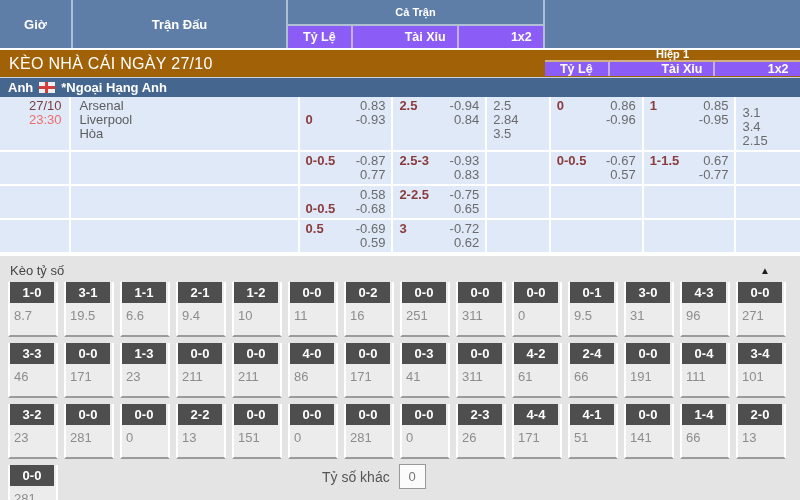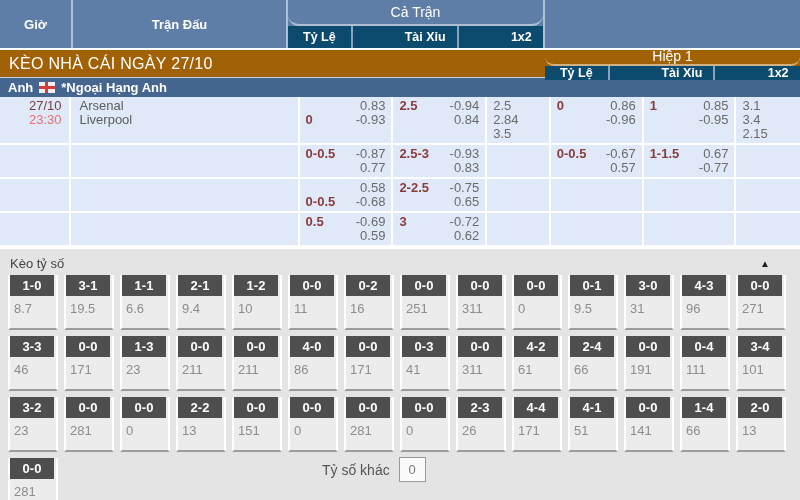--- a/index.html
+++ b/index.html
@@ -10,42 +10,42 @@
   
   .hdr { display:flex; height:48px; background:#5e7ea8; }
   .hcell { display:flex; align-items:center; justify-content:center; color:#fff;
            font-weight:700; font-size:13px; border-right:2px solid rgba(255,255,255,.5); }
   .c-gio { width:73px; }
   .c-td  { width:215px; }
   .hgroup { display:flex; flex-direction:column; border-right:2px solid rgba(255,255,255,.5); }
   .hg-ct { width:257px; }
   .hg-h1 { width:255px; border-right:none;margin-top:48px; }
   .hgtitle { height:26px; display:flex; align-items:center; justify-content:center;
-             color:#fff; font-weight:400; font-size:14px;
-             border-bottom:2px solid rgba(255,255,255,.5);border-radius:11px; }
-  .hsubrow { flex:1; display:flex; background:#0c4a6e;gap:41px; }
+             color:#fff; font-weight:700; font-size:11px;
+             border-bottom:2px solid rgba(255,255,255,.5); }
+  .hsubrow { flex:1; display:flex; background:#8b5cf6;gap:41px; }
   .hsub { display:flex; align-items:center; justify-content:center; color:#fff;
           font-weight:700; font-size:12.5px; border-right:2px solid rgba(255,255,255,.5); }
   .hsub:last-child { border-right:none; }
   .w96{width:96px} .w95{width:95px} .w65l{width:65px;border-right:none}
 
   
   .navy-bar { height:29px; background:#a16207; border-top:2px solid #fff; color:#fff;
               font-size:16px; letter-spacing:.3px; display:flex; align-items:center; padding-left:9px; }
   .league-bar { height:20px; background:#45678f; border-top:1px solid #c7d3e2; display:flex;
                 align-items:center; gap:6px; padding-left:8px; color:#fff; font-weight:700; font-size:13px; }
   .flag { position:relative; width:16px; height:11px; background:#efefef; display:inline-block; }
   .flag::before { content:''; position:absolute; left:0; right:0; top:4px; height:3px; background:#d23c3c; }
   .flag::after  { content:''; position:absolute; top:0; bottom:0; left:6px; width:3px; background:#d23c3c; }
 
   
   .odds-row { display:flex; background:#dfe9f8; border-bottom:2px solid #fff; min-height:33px; }
   .odds-row.first { min-height:42px; }
   .cell { padding:2px 6px; font-size:13px; line-height:14px; border-right:2px solid #fff; }
-  .cell:last-child { border-right:none; }
+  .cell:last-child { border-right:none;margin-top:7px; }
   .gio { width:73px; text-align:right; padding-right:8px; }
   .date { color:#7b3e3e; }
   .time { color:#f06d6d; }
   .teams { width:234px; color:#5d5d5d; padding-left:8px; }
   .odds .oline { display:flex; justify-content:space-between; }
   .hdp { color:#8b3b3b; font-weight:700; }
   .odd { color:#6b6b6b; margin-left:auto; }
   .x2  { text-align:right; color:#6b6b6b; }
   .ftt{width:96px} .ftx{width:96px} .ft2{width:65px}
   .h1t{width:95px} .h1x{width:95px} .h12{width:65px}
@@ -103,20 +103,21 @@
 
   <div id="odds-rows">
       <div class="odds-row first">
         <div class="cell gio">
           <div class="date">27/10</div>
           <div class="time">23:30</div>
         </div>
         <div class="cell teams">
           <div class="team">Arsenal</div>
           <div class="team">Liverpool</div>
+          <div class="team">Hòa</div>
         </div>
         <div class="cell odds ftt">
           <div class="oline">
             <span class="hdp"></span>
             <span class="odd">0.83</span>
           </div>
           <div class="oline">
             <span class="hdp">0</span>
             <span class="odd">-0.93</span>
           </div>

